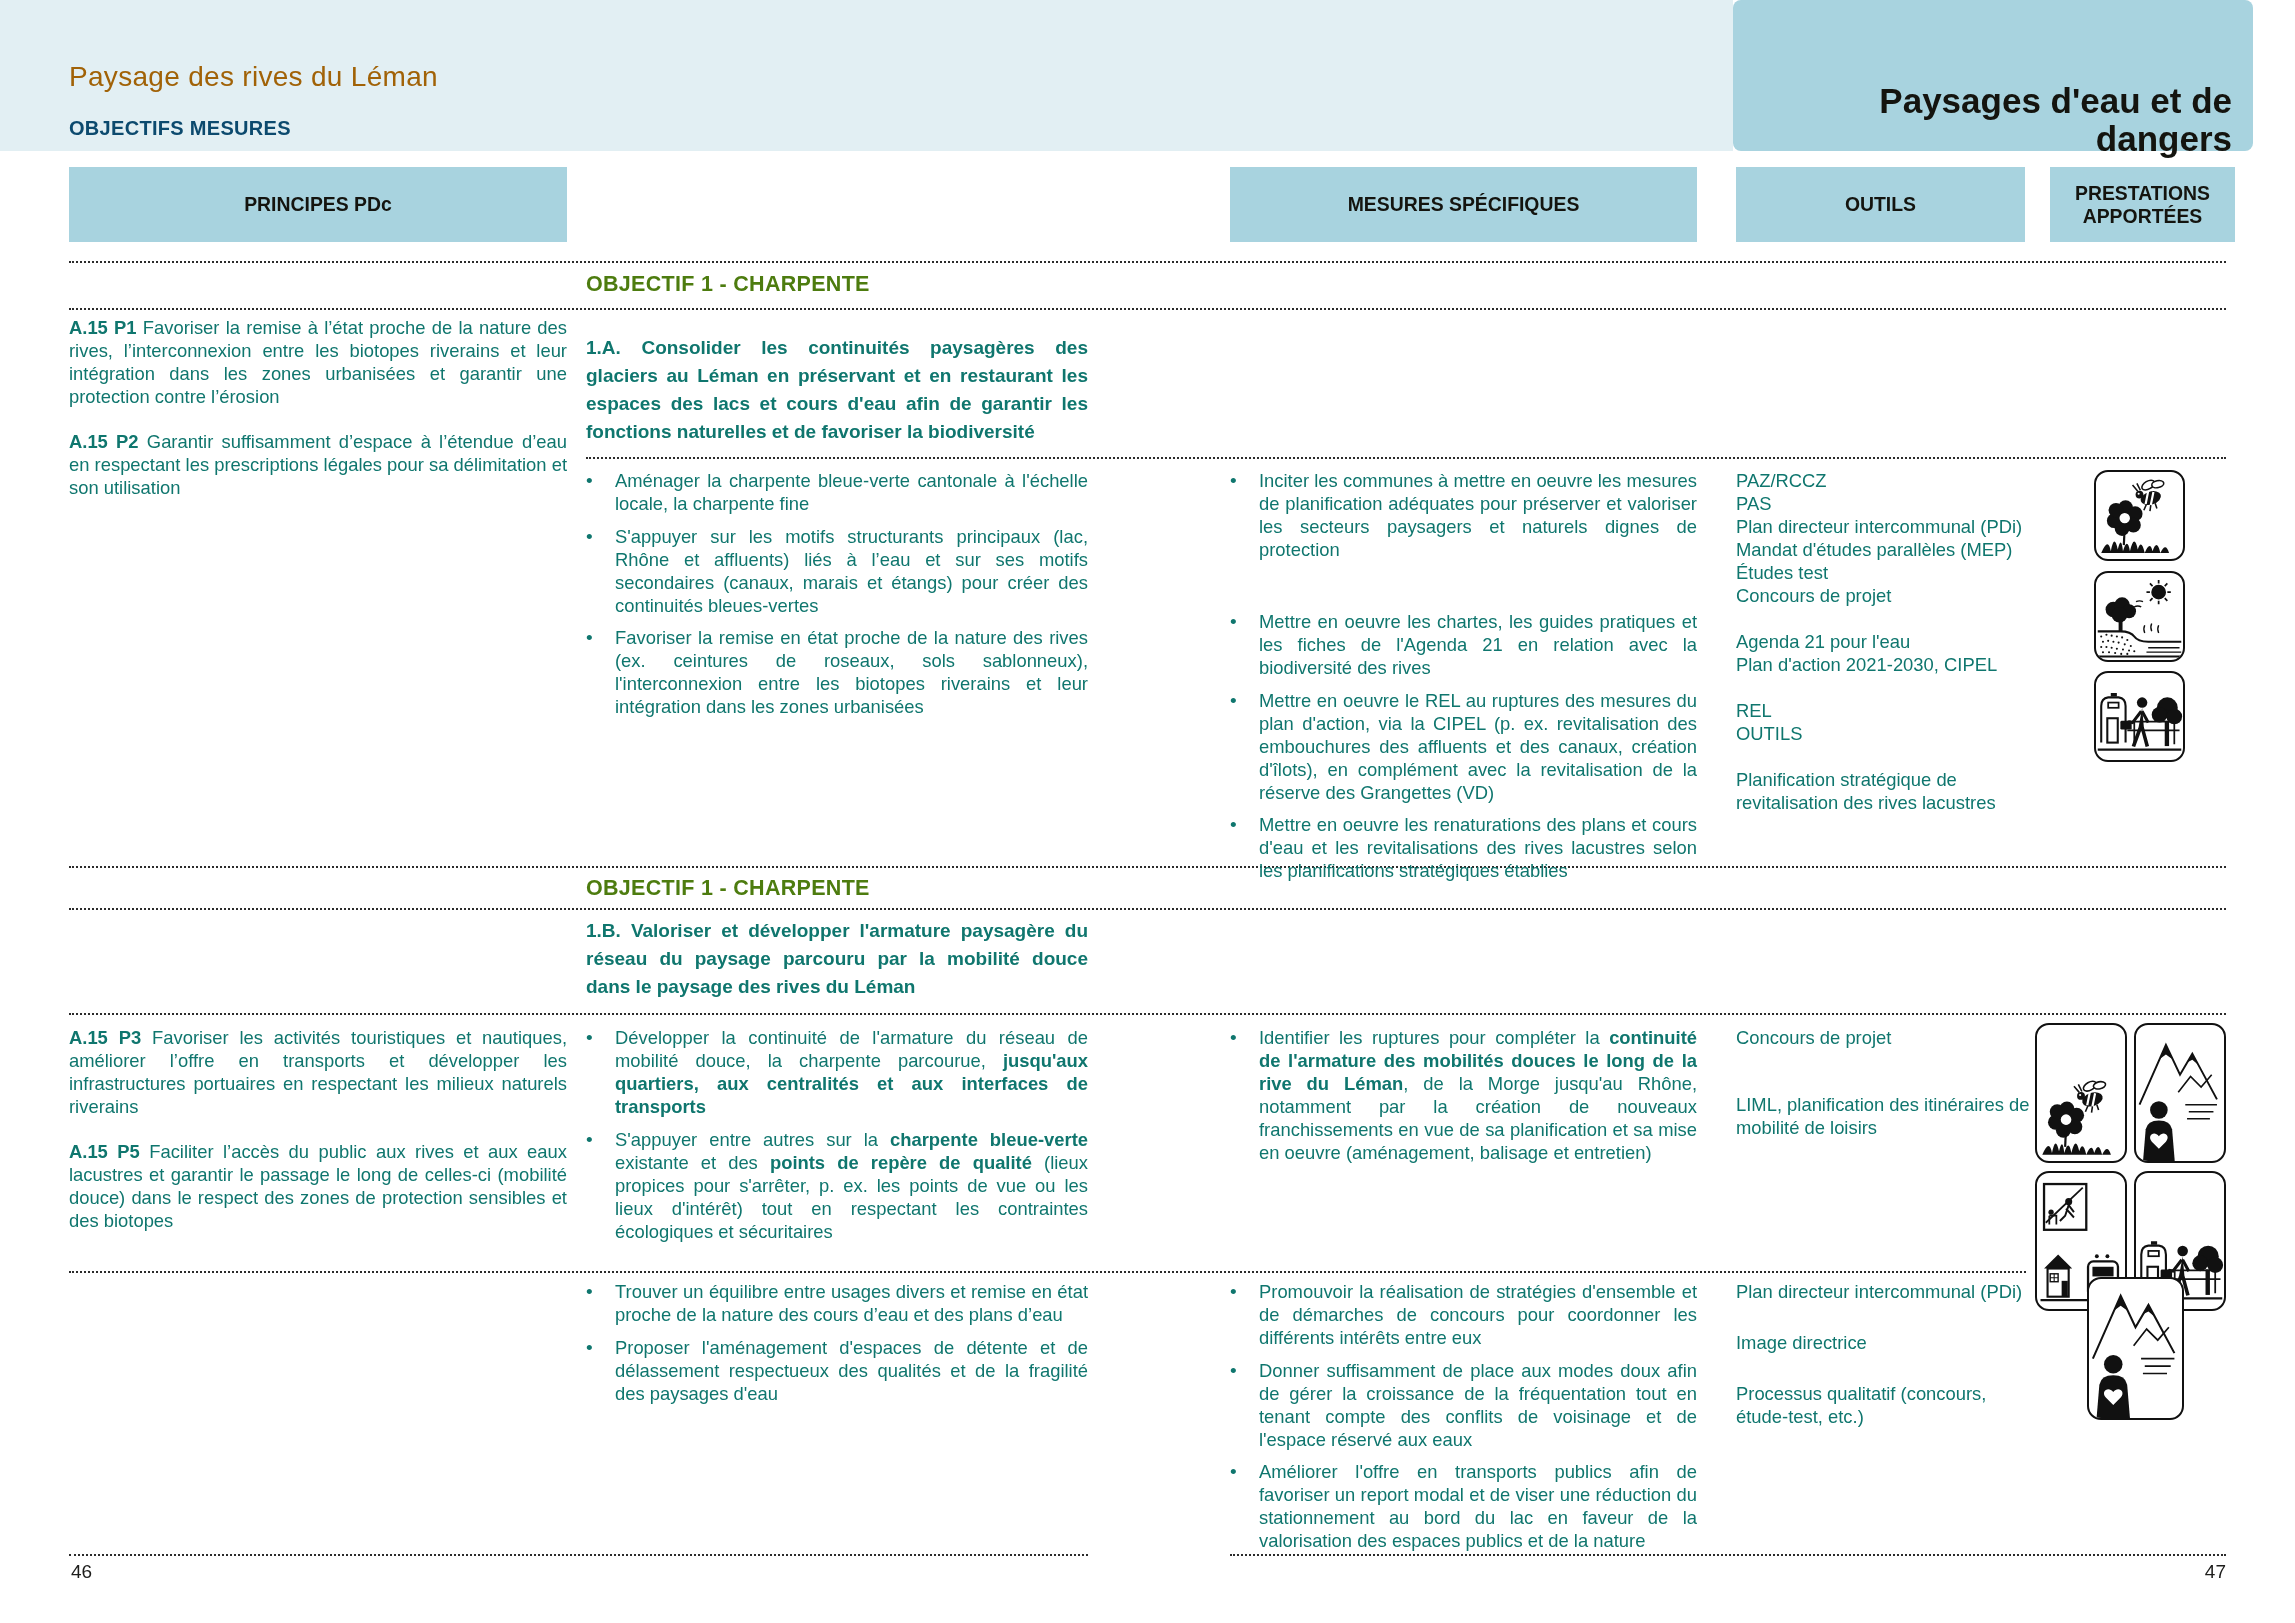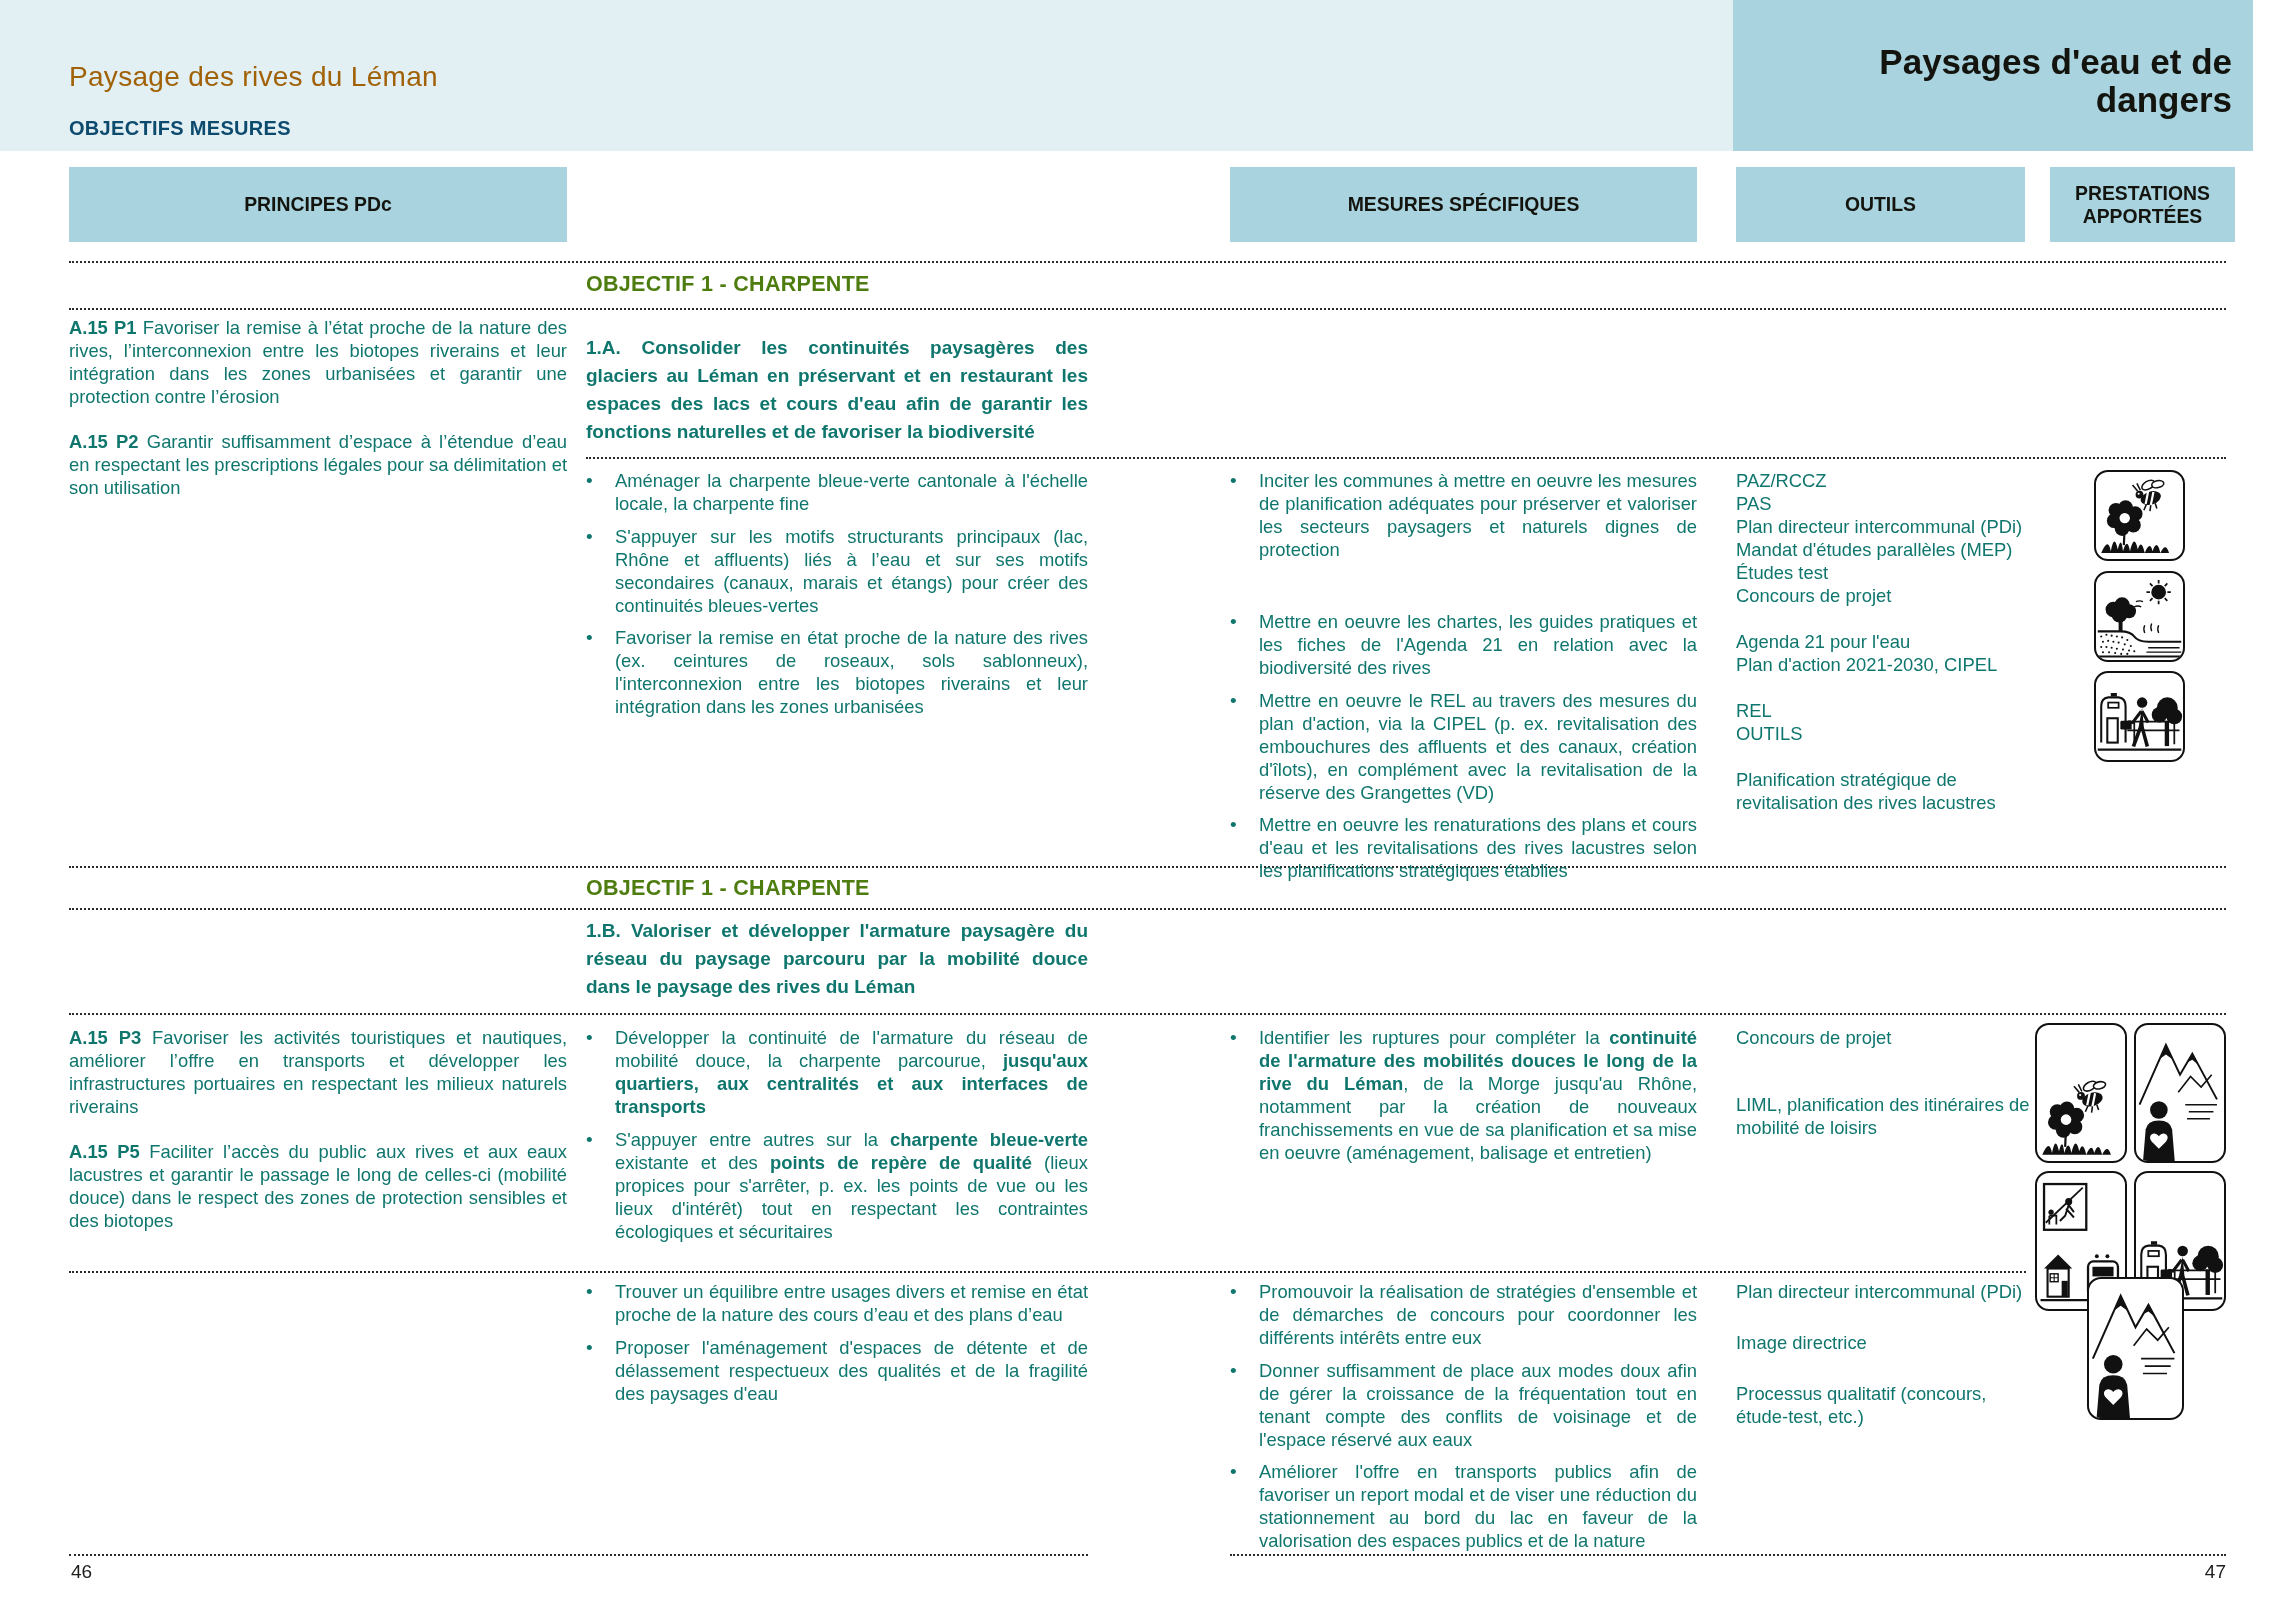--- a/index.html
+++ b/index.html
@@ -3,21 +3,21 @@
 <meta charset="utf-8">
 <style>
   html,body{margin:0;padding:0;background:#ffffff;}
   body{font-family:"Liberation Sans","DejaVu Sans",sans-serif;color:#1d1d1b;}
   #page{position:relative;width:2295px;height:1623px;background:#ffffff;overflow:hidden;}
 
   
   .band{position:absolute;left:0;top:0;width:1733px;height:151px;background:#e2eff3;}
   .ptitle{position:absolute;left:69px;top:61px;font-size:28px;font-weight:400;color:#a16207;letter-spacing:0.3px;}
   .psub{position:absolute;left:69px;top:117px;font-size:20px;font-weight:bold;color:#0c4a6e;letter-spacing:0.3px;}
-  .corner{position:absolute;left:1733px;top:0;width:520px;height:151px;background:#a8d3df;box-sizing:border-box;padding:43px 21px 0 21px;}
+  .corner{position:absolute;left:1733px;top:0;width:520px;height:151px;background:#a8d3df;box-sizing:border-box;padding:82px 21px 0 21px;border-radius:8px;}
   .ctext{font-size:35px;line-height:38px;font-weight:bold;text-align:right;color:#14140f;}
 
   
   .hbox{position:absolute;top:167px;height:75px;background:#a8d3df;display:flex;align-items:center;justify-content:center;text-align:center;font-weight:bold;font-size:19.4px;line-height:23px;color:#14140f;}
   #hb1{left:69px;width:498px;}
   #hb2{left:586px;width:502px;}
   #hb3{left:1230px;width:467px;}
   #hb4{left:1736px;width:289px;}
   #hb5{left:2050px;width:185px;padding:16px 7px;box-sizing:border-box;}
 
@@ -132,21 +132,21 @@
       <div class="bullet">
         <span class="bm">•</span>
         <div class="bt"><span>Inciter les communes à mettre en oeuvre les mesures de planification adéquates pour préserver et valoriser les secteurs paysagers et naturels dignes de protection</span></div>
       </div>
       <div class="bullet">
         <span class="bm">•</span>
         <div class="bt"><span>Mettre en oeuvre les chartes, les guides pratiques et les fiches de l'Agenda 21 en relation avec la biodiversité des rives</span></div>
       </div>
       <div class="bullet">
         <span class="bm">•</span>
-        <div class="bt"><span>Mettre en oeuvre le REL au travers des mesures du plan d'action, via la CIPEL (p. ex. revitalisation des embouchures des affluents et des canaux, création d'îlots), en complément avec la revitalisation de la réserve des Grangettes (VD)</span></div>
+        <div class="bt"><span>Mettre en oeuvre le REL au ruptures des mesures du plan d'action, via la CIPEL (p. ex. revitalisation des embouchures des affluents et des canaux, création d'îlots), en complément avec la revitalisation de la réserve des Grangettes (VD)</span></div>
       </div>
       <div class="bullet">
         <span class="bm">•</span>
         <div class="bt"><span>Mettre en oeuvre les renaturations des plans et cours d'eau et les revitalisations des rives lacustres selon les planifications stratégiques établies</span></div>
       </div>
     </div>
   <div class="col outils" id="s1-out">
       <div class="og">
         <p>PAZ/RCCZ</p>
         <p>PAS</p>

